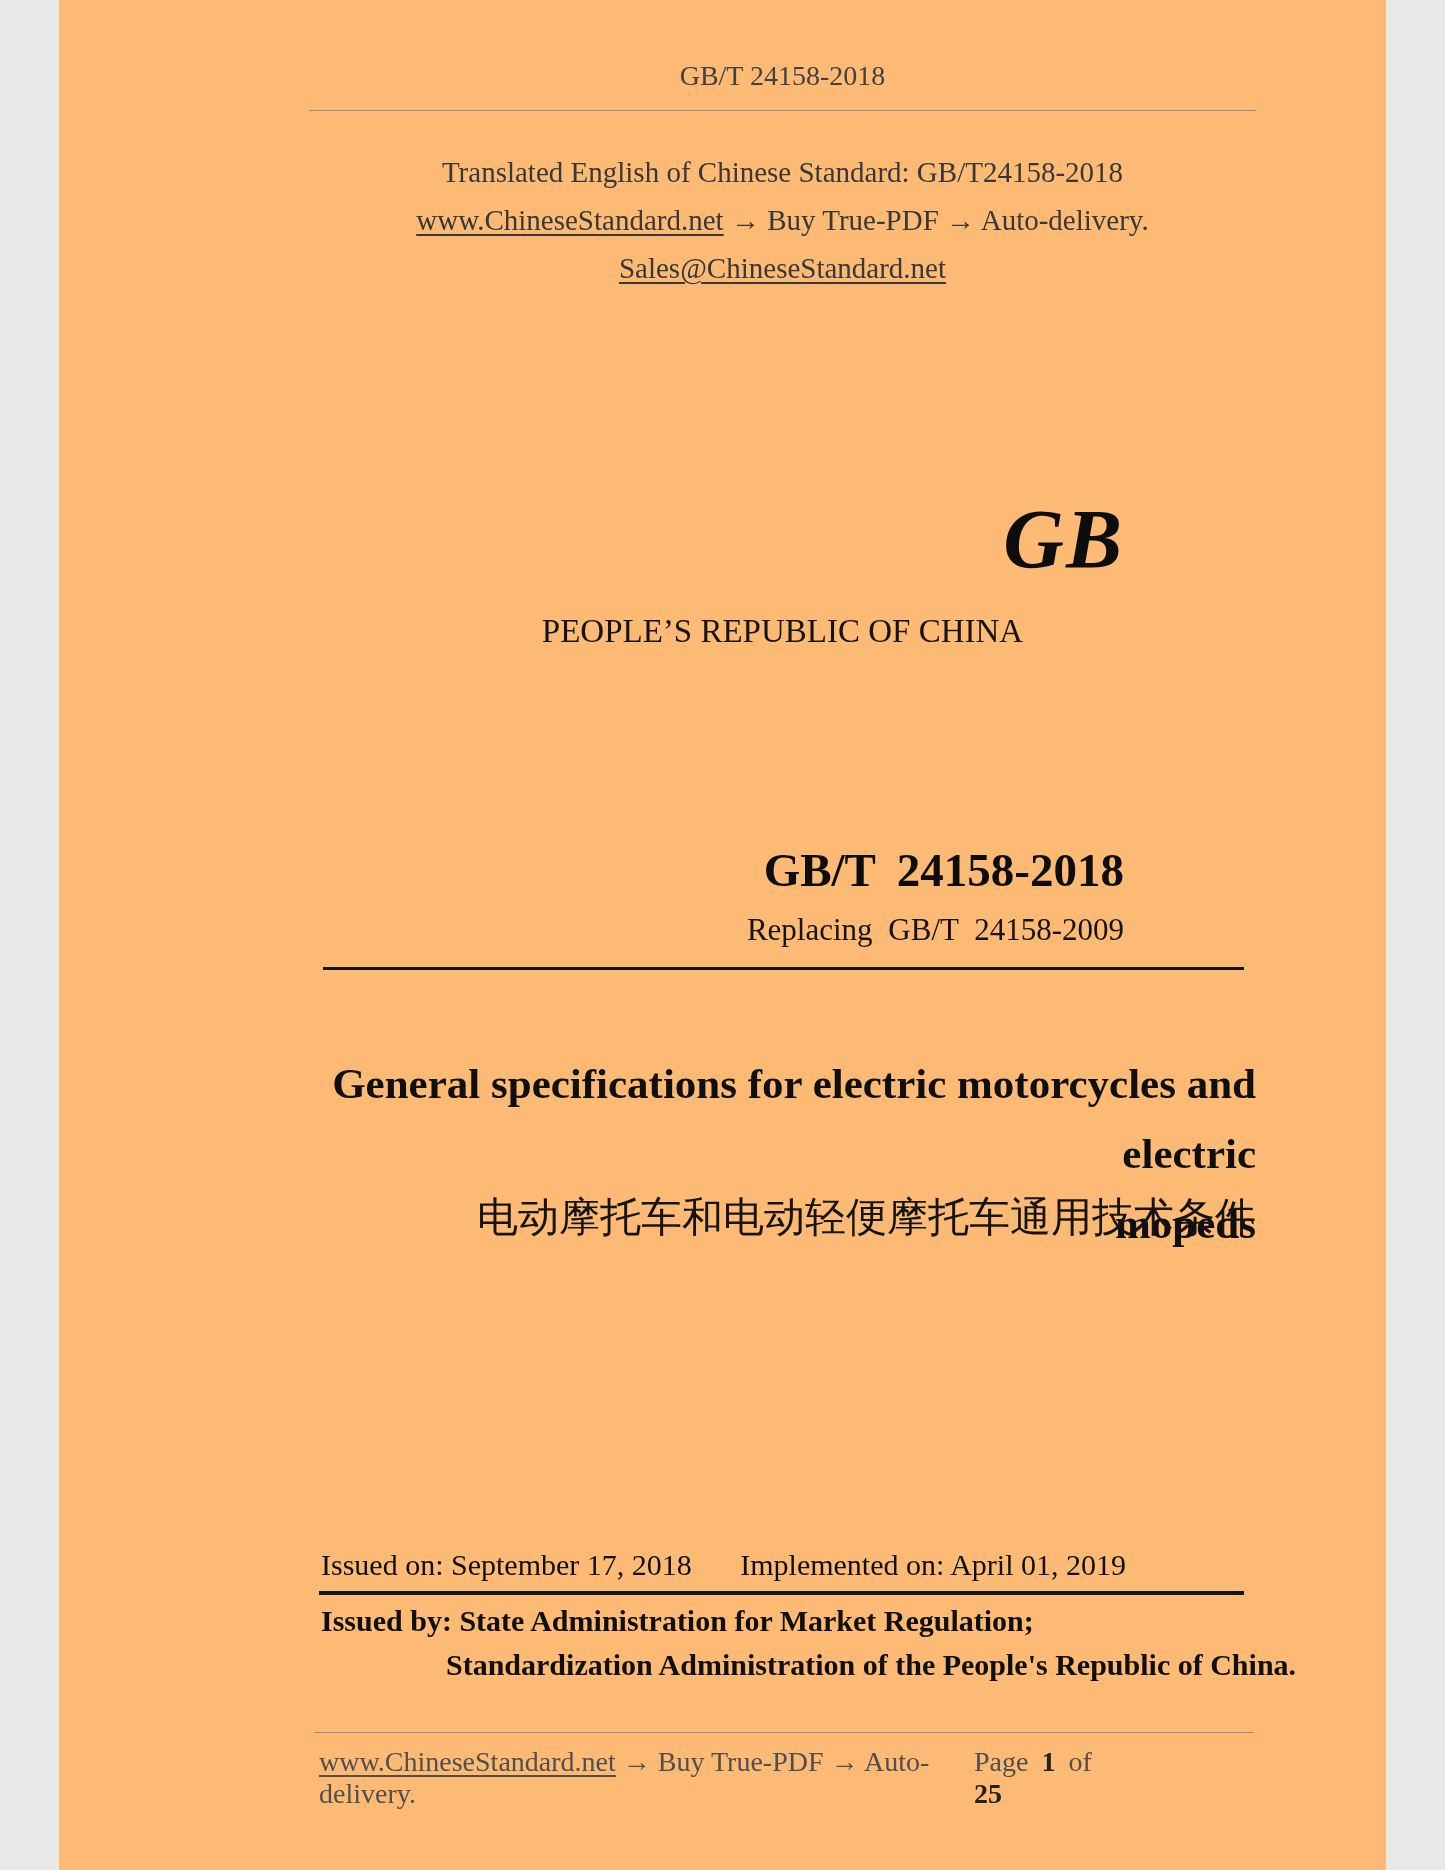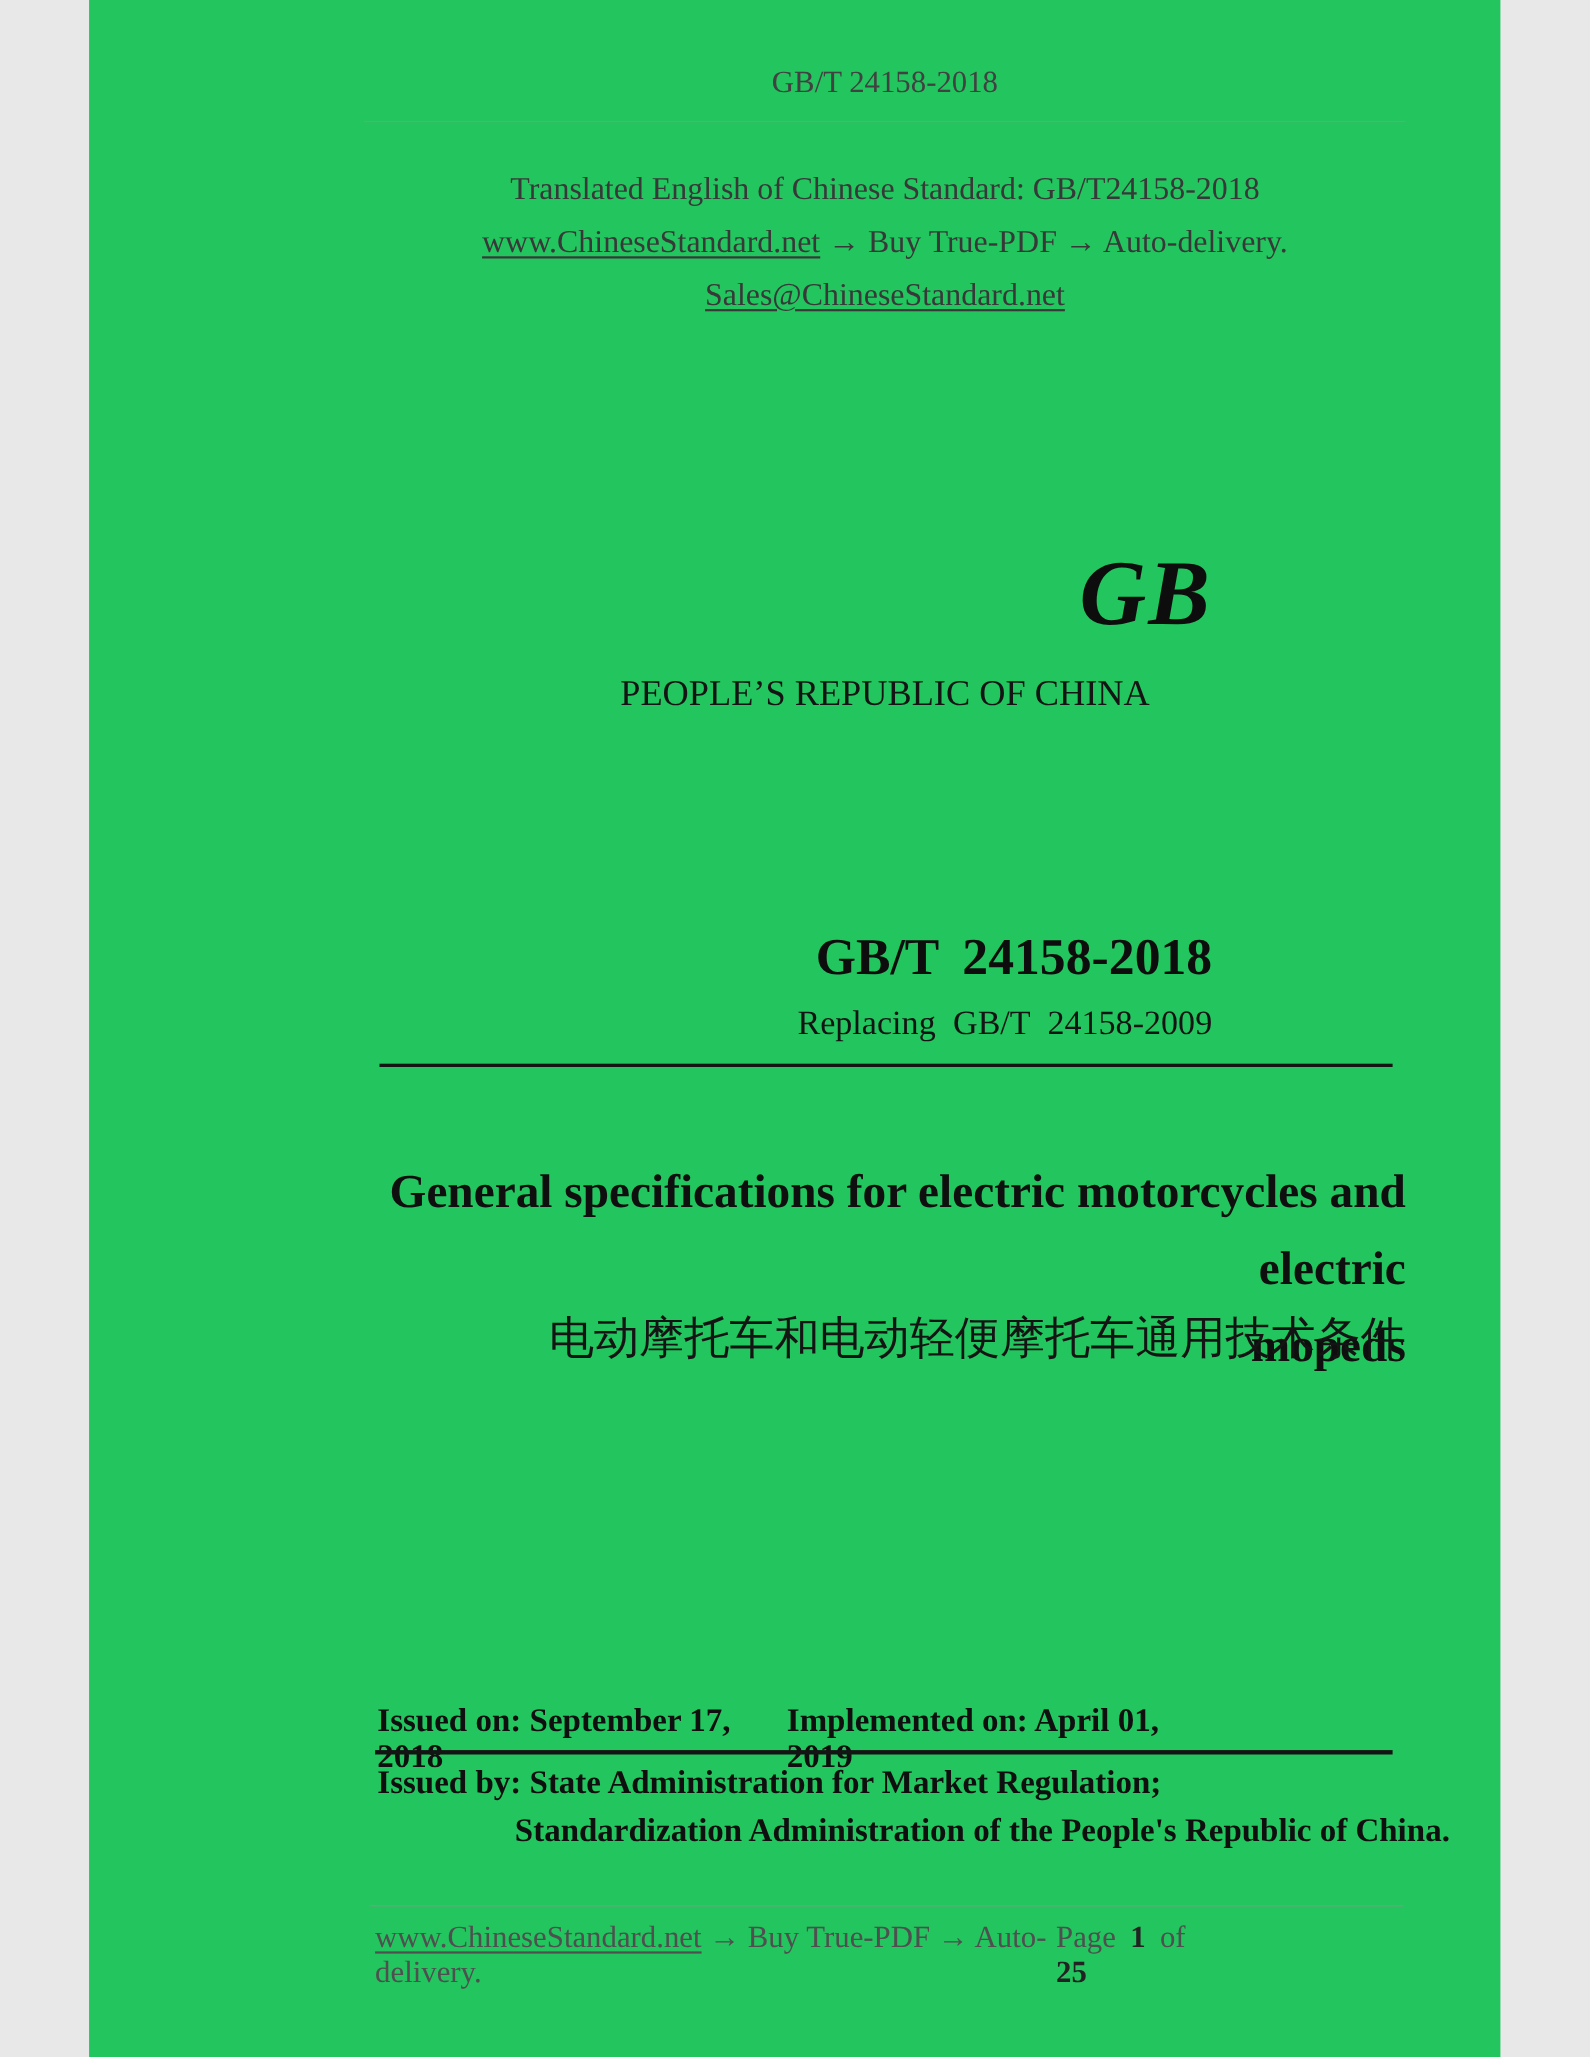--- a/index.html
+++ b/index.html
@@ -1,22 +1,23 @@
 <!DOCTYPE html>
 <html><head>
 <meta charset="utf-8">
 <style>
   html,body{margin:0;padding:0;background:#e8e8e8;}
   .page{
     position:relative;
     width:1283px;height:1870px;
     margin:0 auto;
-    background:#22c55e;
+    background:#fdba74;
     font-family:"Liberation Serif","DejaVu Serif",serif;
     overflow:hidden;
+    padding-left:44px;
   }
   
   .doc-header{
     position:absolute;left:250px;top:62px;width:947px;
     text-align:center;font-size:28px;color:#414141;line-height:1;
   }
   .hr-thin{
     position:absolute;height:1px;background:#8f8f8f;
   }
   .hr1{left:250px;top:110px;width:947px;}
@@ -59,21 +60,21 @@
   }
   .title-zh{
     position:absolute;left:250px;top:1192px;width:947px;
     text-align:right;font-size:41px;color:#141414;line-height:56px;
     font-family:Liberation Mono, monospace;
   }
   
   .issue-row{
     position:absolute;left:262px;right:260px;top:1549px;
     display:flex;justify-content:space-between;
-    font-size:30px;font-weight:bold;color:#0f0f0f;line-height:32px;
+    font-size:30px;font-weight:normal;color:#0f0f0f;line-height:32px;
   }
   .rule2{left:260px;top:1591px;width:925px;height:4px;}
   .issued-by-1{
     position:absolute;left:262px;top:1605px;
     font-size:30px;font-weight:bold;color:#0f0f0f;line-height:32px;
   }
   .issued-by-2{
     position:absolute;left:387px;top:1649px;
     font-size:30px;font-weight:bold;color:#0f0f0f;line-height:32px;
   }

